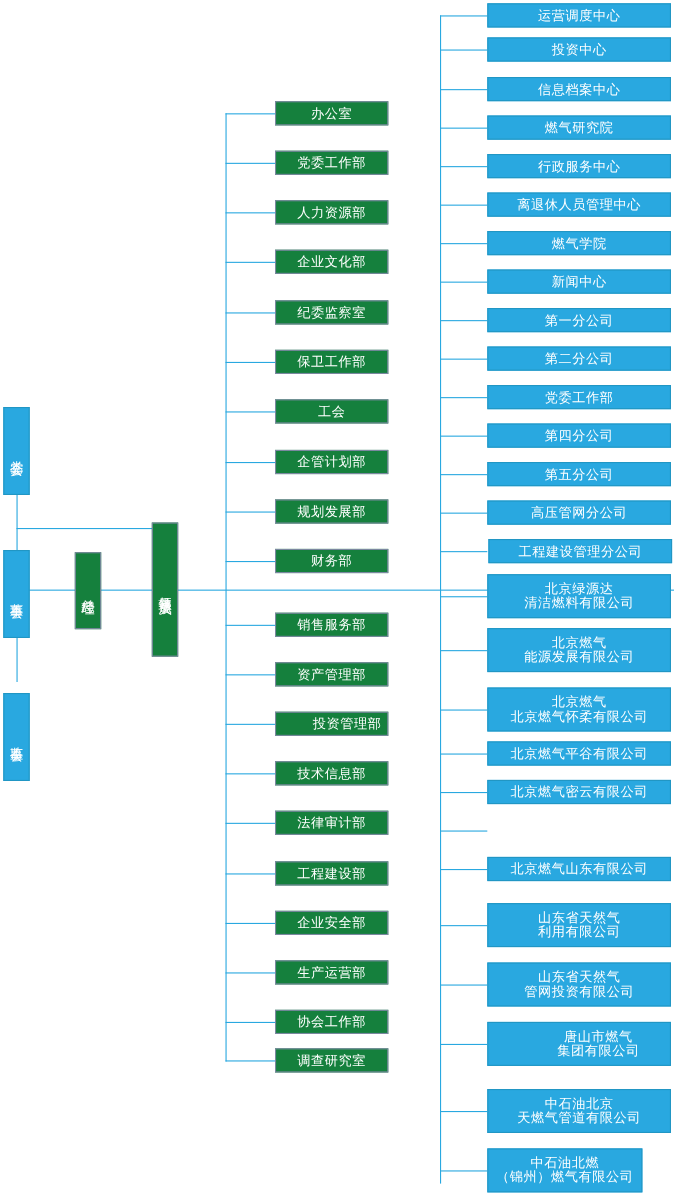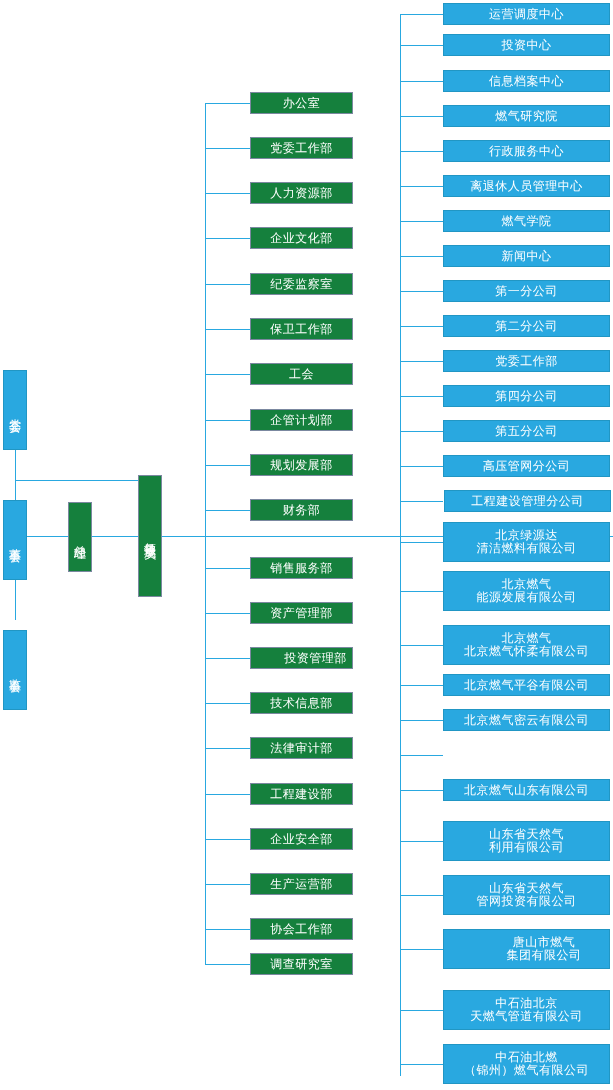--- a/index.html
+++ b/index.html
@@ -364,20 +364,20 @@
 
   <div class="conn h" style="left:400px; top:1010px; width:43px;"></div>
   <div class="node" style="left:443px; top:990px; width:167px; height:40px;">
     <span class="lines">
         <span>中石油北京</span>
         <span>天燃气管道有限公司</span>
       </span>
   </div>
 
   <div class="conn h" style="left:400px; top:1064px; width:43px;"></div>
-  <div class="node" style="left:443px; top:1044px; width:167px; height:40px;">
+  <div class="node" style="left:443px; top:1044px; width:141px; height:40px;">
     <span class="lines">
         <span>中石油北燃</span>
         <span>（锦州）燃气有限公司</span>
       </span>
   </div>
 
 </div>
 
 </body></html>

